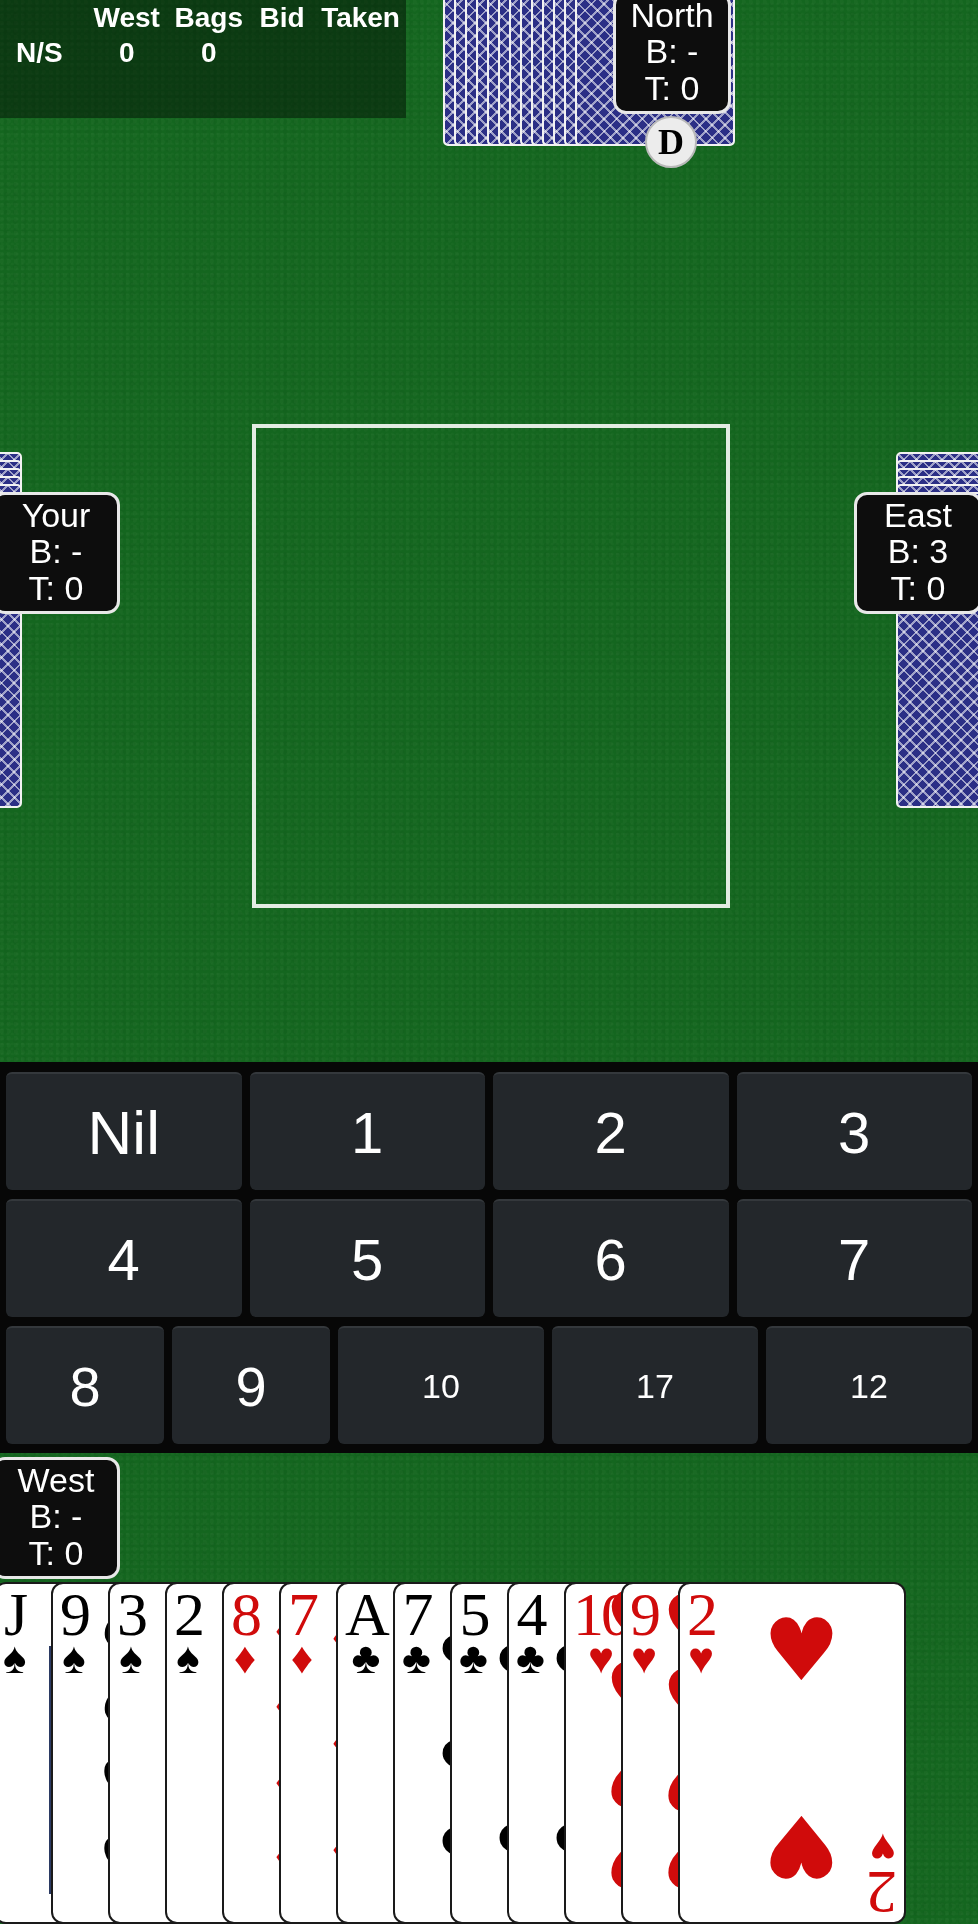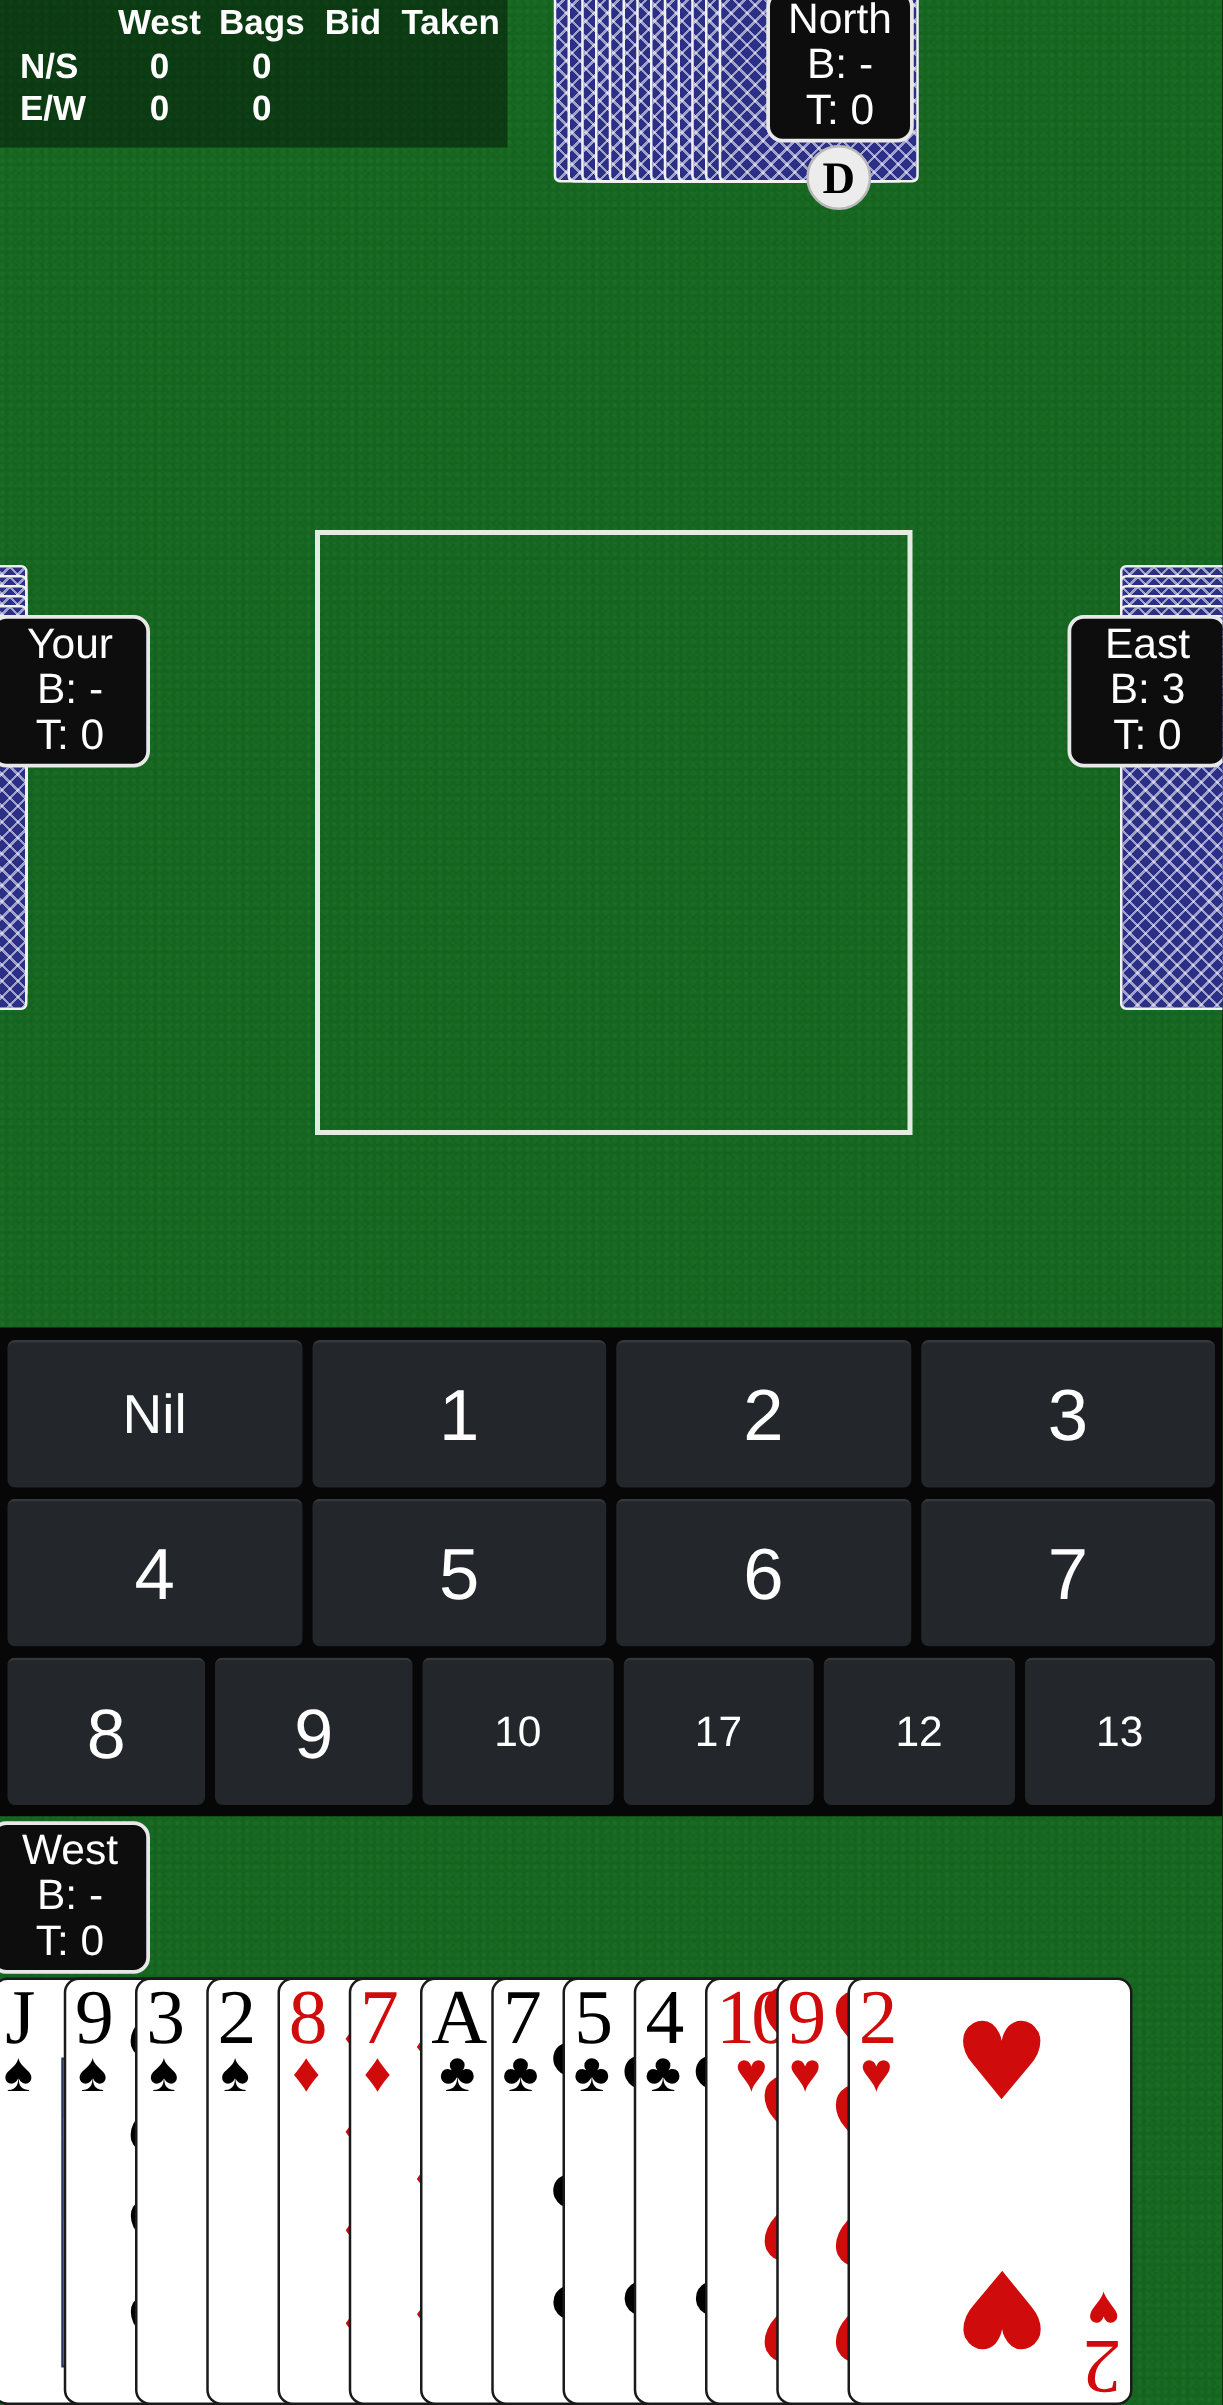--- a/index.html
+++ b/index.html
@@ -125,21 +125,21 @@
     border-top: 2px solid #34383c;
     border-radius: 6px;
     color: #ffffff;
     font-family: "Liberation Sans", sans-serif;
     display: flex; align-items: center; justify-content: center;
     cursor: pointer;
     height: 118px;
     font-weight: 400;
   }
   .kp-row.r1 .kp-btn, .kp-row.r2 .kp-btn { flex: 1 1 0; font-size: 58px; }
-  .kp-row.r1 .kp-btn.nil { font-size: 44px; }
+  .kp-row.r1 .kp-btn.nil { font-size: 62px; }
   .kp-row.r3 .kp-btn { font-size: 56px; }
   .kp-row.r3 .kp-btn.small { font-size: 34px; }
   .kp-row.r3 .b8  { flex: 0 0 158px; }
   .kp-row.r3 .b9  { flex: 0 0 158px; }
   .kp-row.r3 .b10 { flex: 1 1 0; }
   .kp-row.r3 .b11 { flex: 1 1 0; }
   .kp-row.r3 .b12 { flex: 1 1 0; }
   .kp-row.r3 .b13 { flex: 1 1 0; }
 
   
@@ -207,27 +207,20 @@
         <th>Bid</th>
         <th>Taken</th>
       </tr>
       <tr>
         <td class="rowhead">N/S</td>
         <td>0</td>
         <td>0</td>
         <td></td>
         <td></td>
       </tr>
-      <tr>
-        <td class="rowhead">E/W</td>
-        <td>0</td>
-        <td>0</td>
-        <td></td>
-        <td></td>
-      </tr>
     </tbody>
       </table>
   </div>
 
   <div class="fan" id="north-fan" style="left: 443px; top: -14px; width: 290px; height: 160px;">
       <div class="cardback" style="width: 160px; height: 160px; left: 0px; top: 0px; z-index: 0;"></div>
       <div class="cardback" style="width: 160px; height: 160px; left: 11px; top: 0px; z-index: 1;"></div>
       <div class="cardback" style="width: 160px; height: 160px; left: 22px; top: 0px; z-index: 2;"></div>
       <div class="cardback" style="width: 160px; height: 160px; left: 33px; top: 0px; z-index: 3;"></div>
       <div class="cardback" style="width: 160px; height: 160px; left: 44px; top: 0px; z-index: 4;"></div>
@@ -305,21 +298,20 @@
       <button class="kp-btn">5</button>
       <button class="kp-btn">6</button>
       <button class="kp-btn">7</button>
     </div>
     <div class="kp-row r3">
       <button class="kp-btn b8">8</button>
       <button class="kp-btn b9">9</button>
       <button class="kp-btn b10 small">10</button>
       <button class="kp-btn b11 small">17</button>
       <button class="kp-btn b12 small">12</button>
-      <button class="kp-btn b13 small">13</button>
     </div>
   </div>
 
   <div class="plate" id="plate-south" style="left: -8px; top: 1457px; width: 128px;">
     <div class="pname">West</div>
     <div class="prow">B: -</div>
     <div class="prow">T: 0</div>
   </div>
 
   <div class="hand" id="south-hand">

